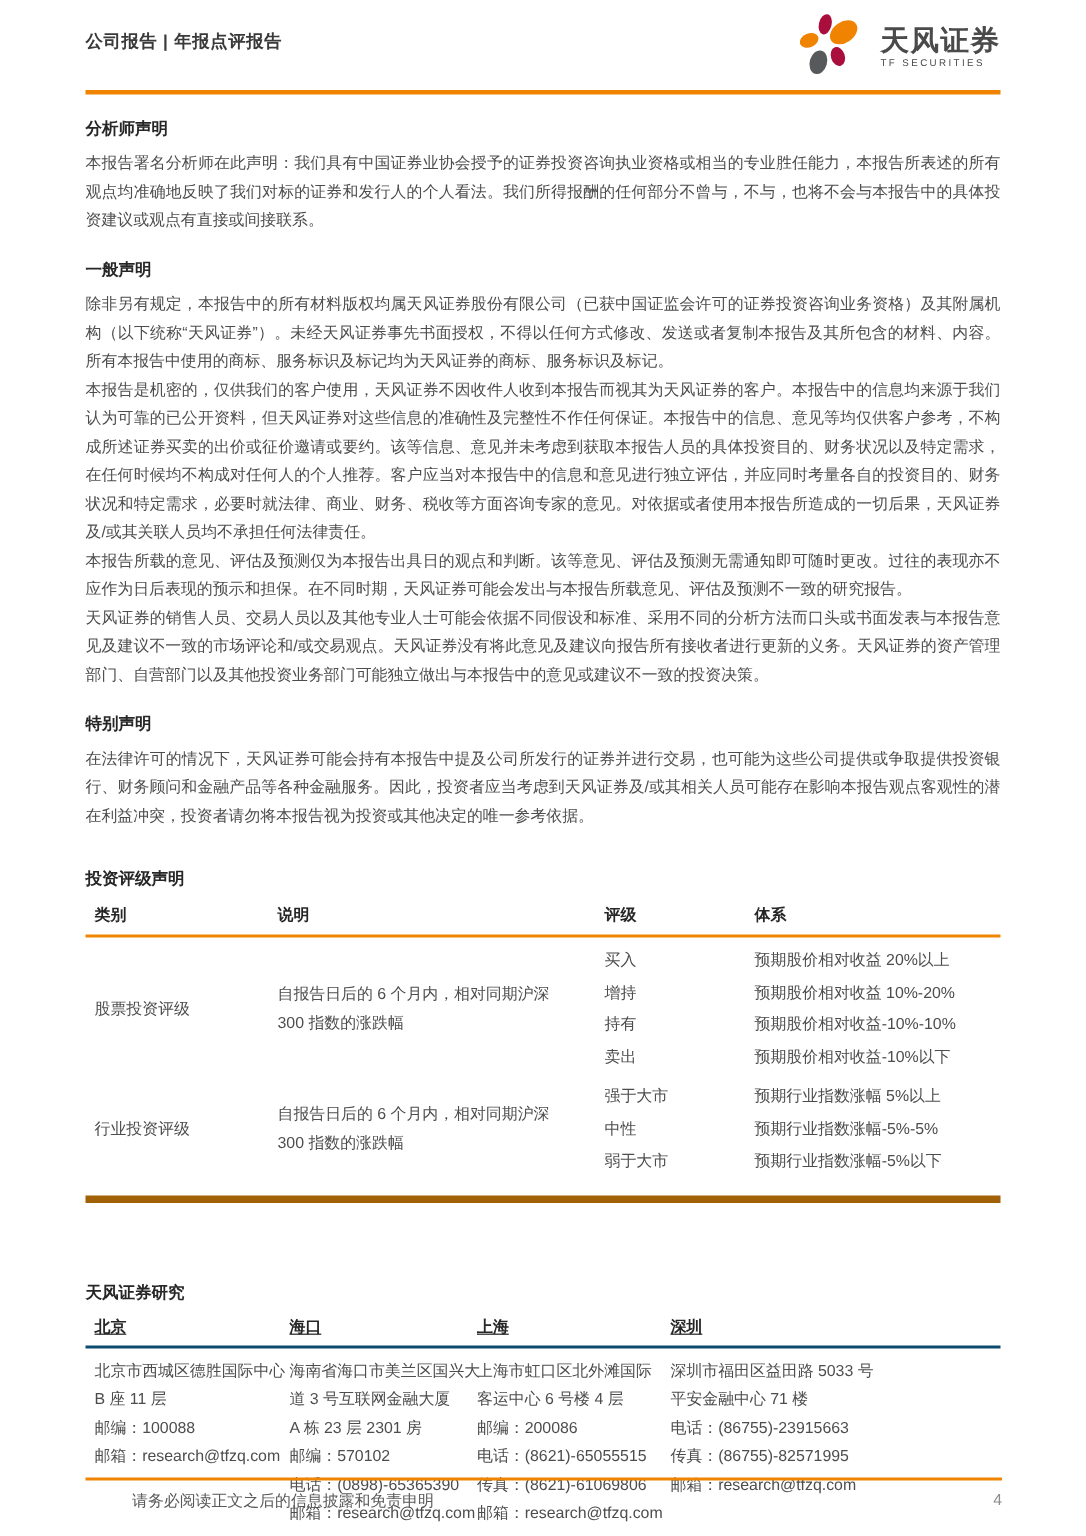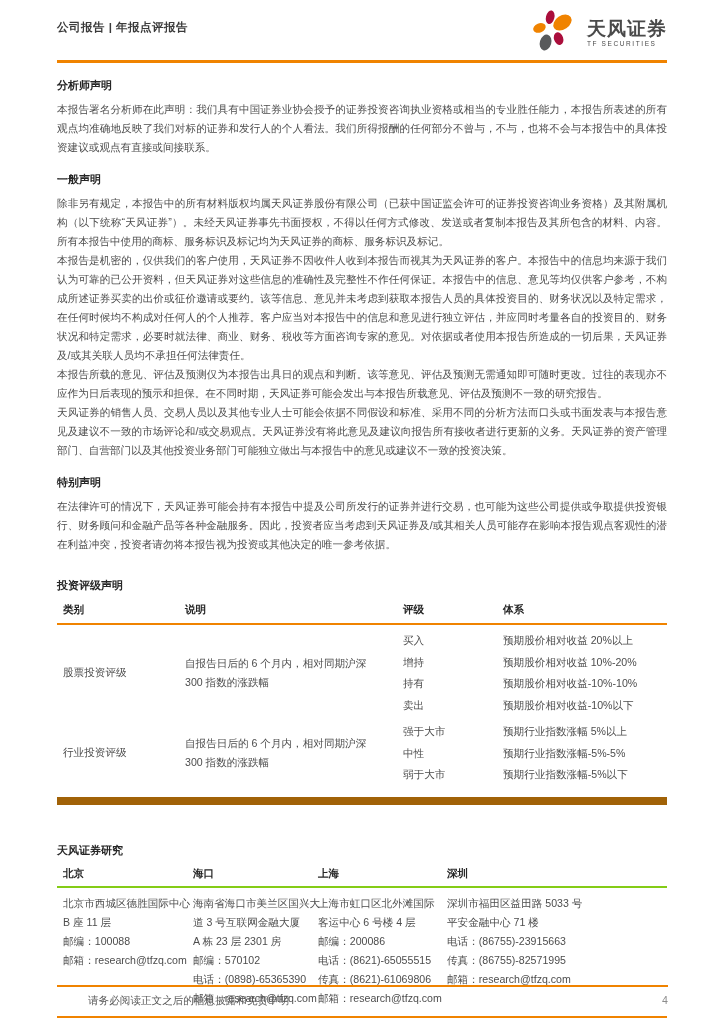--- a/index.html
+++ b/index.html
@@ -28,27 +28,27 @@
   .rtable { margin-top:4px; font-size:10.6px; }
   .rhead { display:grid; grid-template-columns:128px 218px 1fr;
            border-bottom:2px solid #F08300; padding:3px 0 6px; }
   .rhead .cell { font-weight:bold; color:#262626; }
   .c34 { display:grid; grid-template-columns:100px 1fr; }
   .rgroup { display:grid; grid-template-columns:128px 218px 1fr; padding:5px 0; }
   .rgroup + .rgroup { padding-top:0; }
   .rcat { align-self:center; padding-left:6px; color:#4d4d4d; }
   .rdesc { align-self:center; padding-right:30px; line-height:19px; color:#4d4d4d; }
   .rsub { display:grid; grid-template-columns:100px 1fr; line-height:21.5px; color:#4d4d4d; }
-  .rtable { border-bottom:8px solid #a16207; padding-bottom:6px; }
+  .rtable { border-bottom:5px solid #a16207; padding-bottom:6px; }
   .rhead .c1, .rgroup .rcat { padding-left:6px; }
   
-  .research-title { margin-top:38px; }
+  .research-title { margin-top:52px; }
   .offices { margin-top:6px; font-size:10.6px; border-bottom:2px solid #F08300; padding-bottom:8px; }
   .office-heads { display:grid; grid-template-columns:130px 125px 129px 1fr;
-                  border-bottom:2px solid #84cc16; padding:2px 0 5px; }
+                  border-bottom:2px solid #0c4a6e; padding:2px 0 5px;text-decoration:underline; }
   .office-heads .cell { font-weight:bold; color:#262626; padding-left:6px; }
   .office-cols { display:grid; grid-template-columns:130px 125px 129px 1fr; padding-top:6px; }
   .office { padding-left:6px; padding-right:4px; }
   .office .line { line-height:19px; color:#4d4d4d; white-space:nowrap; }
   
   .footer { position:absolute; left:57px; right:56px; bottom:16px;
             border-top:2.5px solid #F08300; padding-top:7px;
             display:flex; justify-content:space-between; font-size:10.6px; color:#595959; }
   .footer .disc { padding-left:31px; }
   .footer .pg { color:#8c8c8c; }

